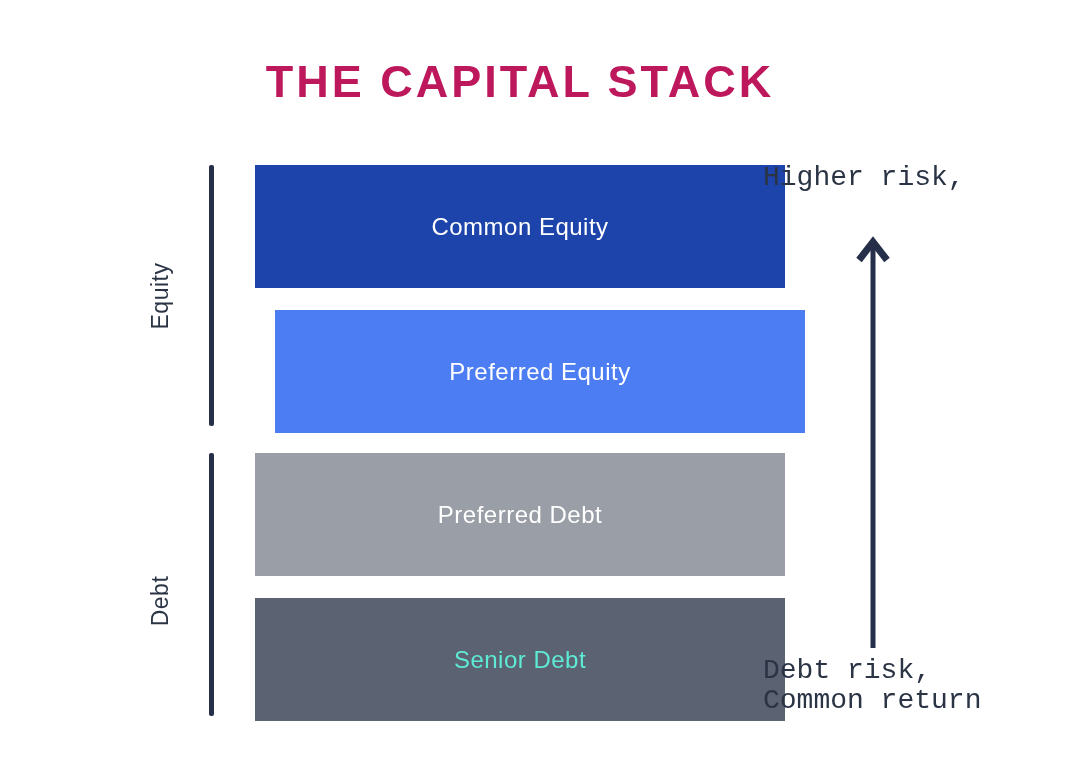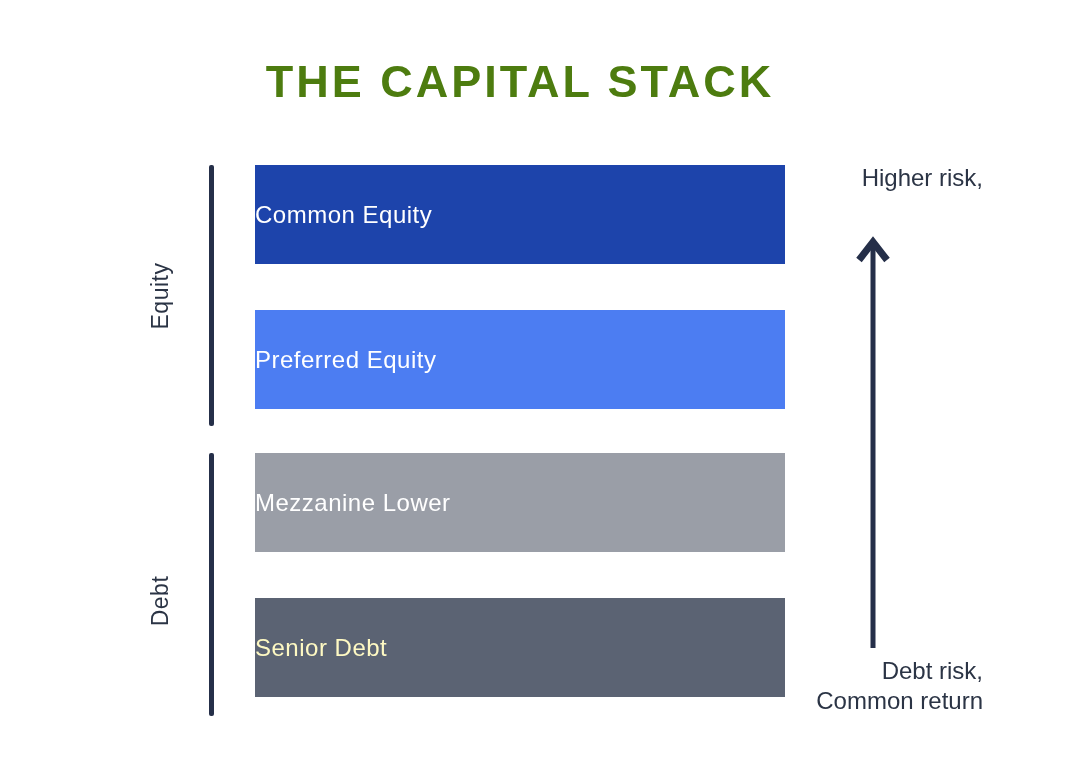--- a/index.html
+++ b/index.html
@@ -19,23 +19,24 @@
     transform: translateX(-50%);
     white-space: nowrap;
     font-size: 45px;
     font-weight: 700;
     letter-spacing: 3px;
   }
   .bar {
     position: absolute;
     left: 255px;
     width: 530px;
-    height: 99px;
+    height: 123px;
     display: flex;
     align-items: center;
+    justify-content: center;
   }
   .bar-label {
     font-size: 24px;
     font-weight: 400;
     letter-spacing: 0.5px;
   }
   .bracket-line {
     position: absolute;
     left: 209px;
     width: 5px;
@@ -49,60 +50,61 @@
     align-items: center;
     justify-content: center;
     transform: rotate(-90deg);
     font-size: 23px;
     font-weight: 400;
     letter-spacing: 0.5px;
   }
   .risk-caption {
     position: absolute;
     width: 220px;
-    text-align: right;
-    font-size: 24px;
+    text-align: left;
+    font-size: 28px;
     line-height: 30px;
     font-weight: 400;
+    font-family: Liberation Mono, monospace;
   }
   .arrow-wrap {
     position: absolute;
     left: 851px;
     top: 234px;
     width: 44px;
     height: 420px;
   }
   .arrow-wrap svg { display: block; }
 </style>
 </head>
 <body>
 
 <div class="page">
 
-  <div class="title" style="color: #4d7c0f; text-align: right;">THE CAPITAL STACK</div>
+  <div class="title" style="color: #be185d; text-align: right;">THE CAPITAL STACK</div>
 
   <div class="bracket-line" style="top: 165px; height: 261px; background-color: rgb(37, 47, 73);"></div>
   <div class="side-label" style="left: 30px; top: 281px; color: rgb(43, 52, 69);">Equity</div>
 
   <div class="bracket-line" style="top: 453px; height: 263px; background-color: rgb(37, 47, 73);"></div>
   <div class="side-label" style="left: 30px; top: 586px; color: rgb(43, 52, 69);">Debt</div>
 
   <div class="bar" style="top: 165px; background-color: rgb(29, 68, 171); color: rgb(255, 255, 255);">
     <span class="bar-label">Common Equity</span>
   </div>
 
-  <div class="bar" style="top: 310px; background-color: rgb(76, 125, 242); color: rgb(255, 255, 255);">
+  <div class="bar" style="top: 310px; background-color: rgb(76, 125, 242); color: rgb(255, 255, 255); margin-left: 20px;">
     <span class="bar-label">Preferred Equity</span>
   </div>
 
   <div class="bar" style="top: 453px; background-color: rgb(154, 158, 167); color: rgb(255, 255, 255);">
-    <span class="bar-label">Mezzanine Lower</span>
+    <span class="bar-label">Preferred Debt</span>
   </div>
 
-  <div class="bar" style="top: 598px; background-color: rgb(91, 99, 115); color: #fef9c3;">
+  <div class="bar" style="top: 598px; background-color: rgb(91, 99, 115); color: #5eead4;">
     <span class="bar-label">Senior Debt</span>
   </div>
 
   <div class="risk-caption" style="left: 763px; top: 163px; color: rgb(43, 52, 69);">
     <div>Higher risk,</div>
   </div>
 
   <div class="arrow-wrap" style="color: rgb(37, 47, 73);">
     <svg width="44" height="420" viewBox="0 0 44 420" fill="none" xmlns="http://www.w3.org/2000/svg">
       <line x1="22" y1="13" x2="22" y2="414" stroke="currentColor" stroke-width="5"></line>

